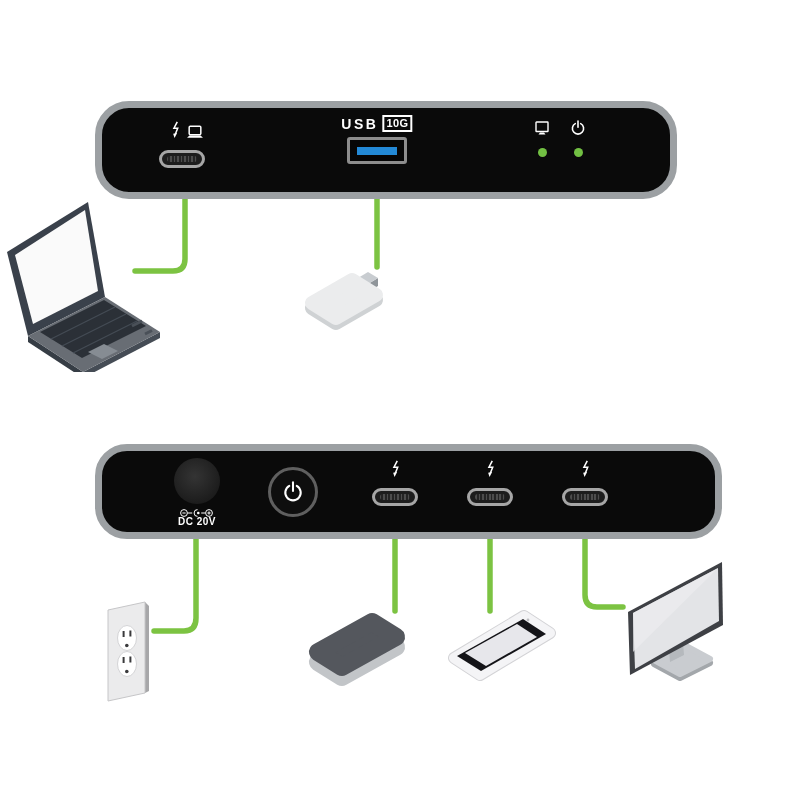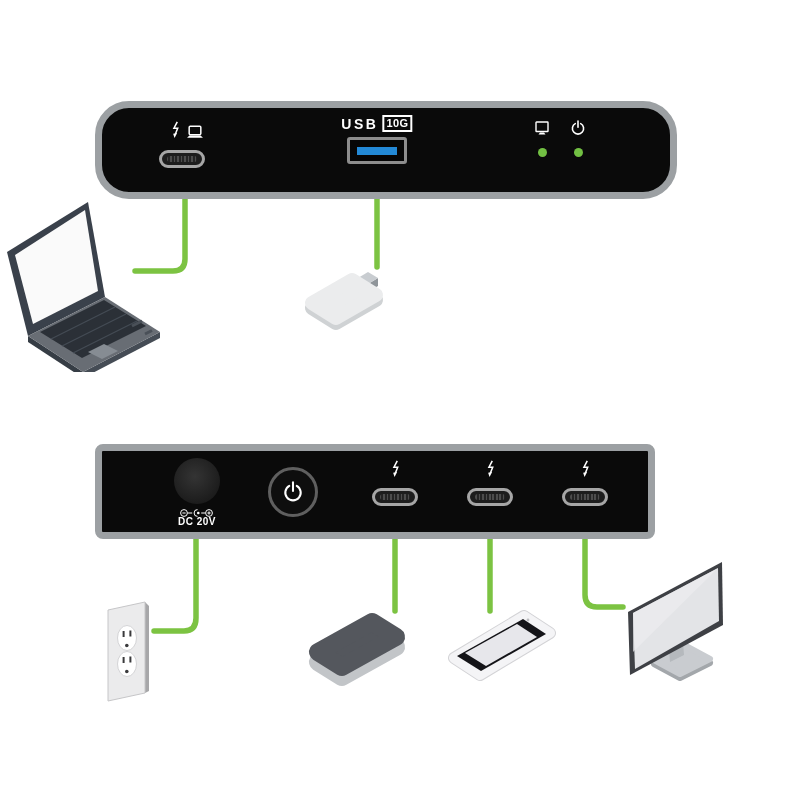--- a/index.html
+++ b/index.html
@@ -4,21 +4,21 @@
 <style>
   html,body{margin:0;padding:0;background:#ffffff;}
   .canvas{position:relative;width:800px;height:800px;background:#ffffff;overflow:hidden;
           font-family:"Liberation Sans",sans-serif;}
   svg{display:block;}
   .cables{position:absolute;left:0;top:0;z-index:1;}
   .dev{position:absolute;z-index:2;}
   .panel{position:absolute;z-index:3;box-sizing:border-box;background:#0a0a0a;
          border:7px solid #9ca0a3;border-radius:34px;}
   .panel-front{left:95px;top:101px;width:582px;height:98px;text-align:right;}
-  .panel-back{left:95px;top:444px;width:560px;height:95px;border-radius:8px;}
+  .panel-back{left:95px;top:444px;width:627px;height:95px;border-radius:32px;}
   .side-label{position:absolute;z-index:4;font-size:34px;font-weight:600;color:#2d2d2d;
               letter-spacing:1px;}
   .front-label{left:706px;top:136px;}
   .back-label{left:710px;top:474px;}
   
   .usbc{position:absolute;box-sizing:content-box;width:40px;height:12px;border:3px solid #a6a6a6;
         border-radius:9px;background:#1d1d1d;}
   .usbc::after{content:'';position:absolute;left:5px;right:5px;top:3px;bottom:3px;border-radius:4px;
         background:repeating-linear-gradient(90deg,#4d4d4d 0 1.5px,#242424 1.5px 3.5px);}
   .usba{position:absolute;box-sizing:content-box;width:54px;height:21px;border:3px solid #8d8d8d;

